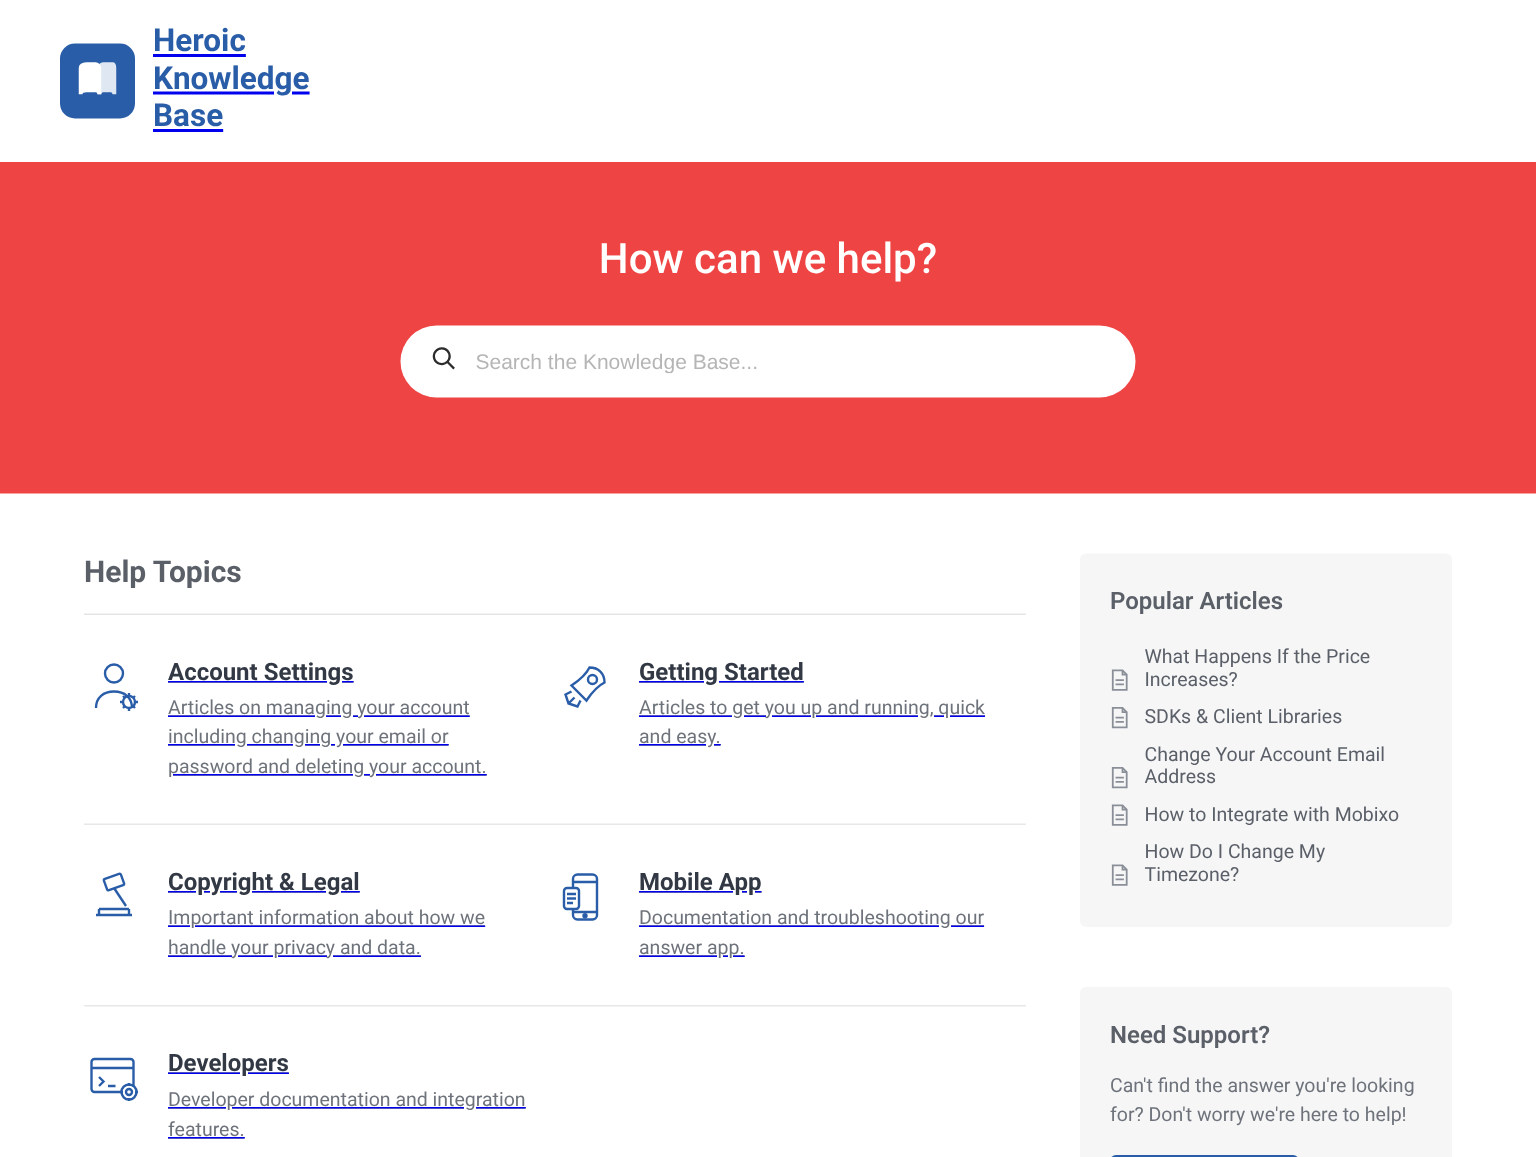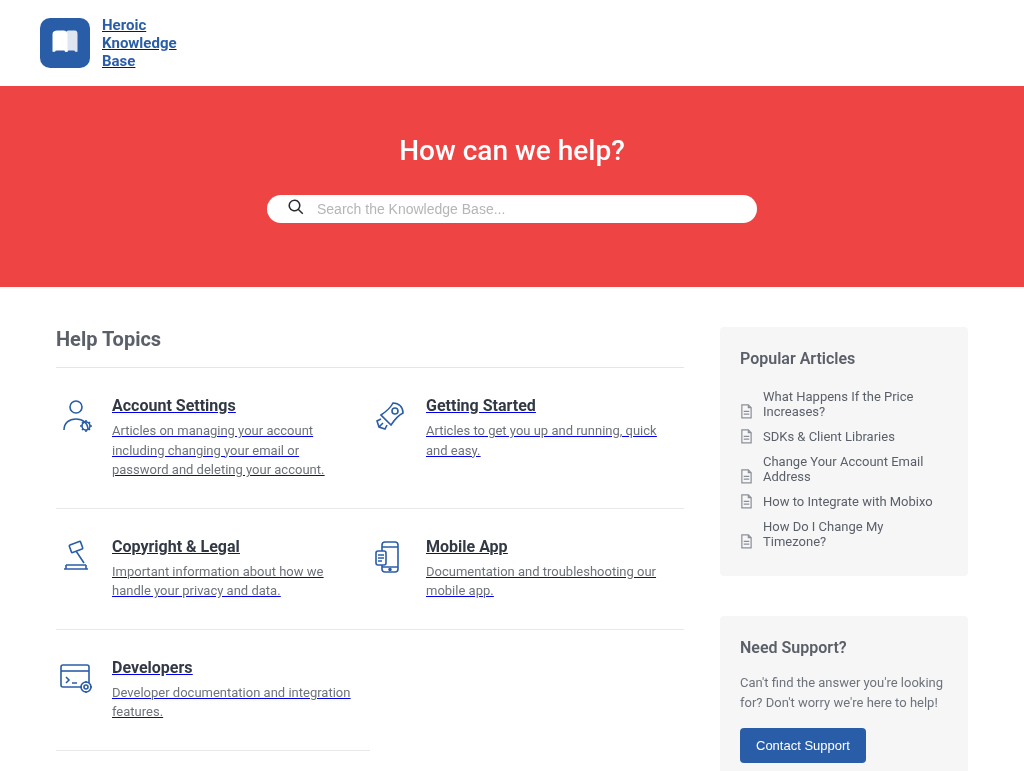--- a/index.html
+++ b/index.html
@@ -24,40 +24,40 @@
     height: 50px;
     background: #2a5da8;
     border-radius: 10px;
     display: flex;
     align-items: center;
     justify-content: center;
   }
   .logo-name {
     color: #2a5da8;
     font-weight: 700;
-    font-size: 15px;
+    font-size: 21px;
     line-height: 1.2;
   }
   .hero {
     background: #ef4444;
     text-align: center;
     padding: 48px 20px 64px;
   }
   .hero-title {
     color: #fff;
     font-size: 28px;
     font-weight: 500;
     margin-bottom: 28px;
   }
   .search-bar {
     width: 490px;
     margin: 0 auto;
     background: #fff;
     border-radius: 999px;
-    height: 28px;
+    height: 48px;
     display: flex;
     align-items: center;
     padding: 0 20px;
   }
   .search-bar input {
     border: none;
     outline: none;
     flex: 1;
     font-size: 14px;
     color: #333;
@@ -243,21 +243,21 @@
           <svg viewBox="0 0 40 40" fill="none" stroke="#2a5da8" stroke-width="1.6">
             <rect x="12" y="5" width="16" height="30" rx="3"></rect>
             <path d="M12 10h16M12 30h16"></path>
             <circle cx="20" cy="32.5" r="1" fill="#2a5da8"></circle>
             <rect x="6" y="14" width="10" height="14" rx="2" fill="#fff"></rect>
             <path d="M8 18h6M8 21h6M8 24h4"></path>
           </svg>
         </span>
         <div>
           <div class="topic-title">Mobile App</div>
-          <div class="topic-desc">Documentation and troubleshooting our mobile app.</div>
+          <div class="topic-desc">Documentation and troubleshooting our answer app.</div>
         </div>
       </a>
 
       <a class="topic" href="#">
         <span class="topic-icon">
           <svg viewBox="0 0 40 40" fill="none" stroke="#2a5da8" stroke-width="1.6">
             <rect x="5" y="7" width="28" height="22" rx="2"></rect>
             <path d="M5 13h28"></path>
             <path d="M10 19l3 3-3 3M16 25h5"></path>
             <circle cx="30" cy="29" r="5" fill="#fff"></circle>

